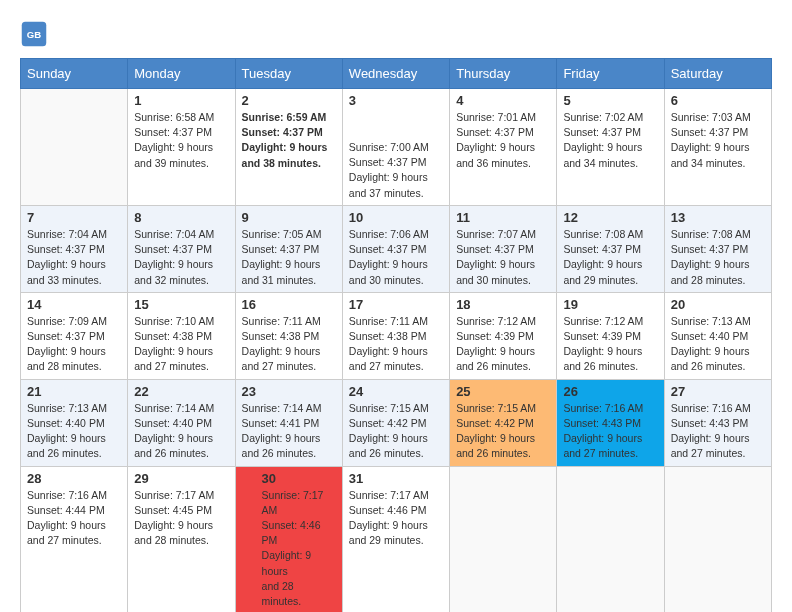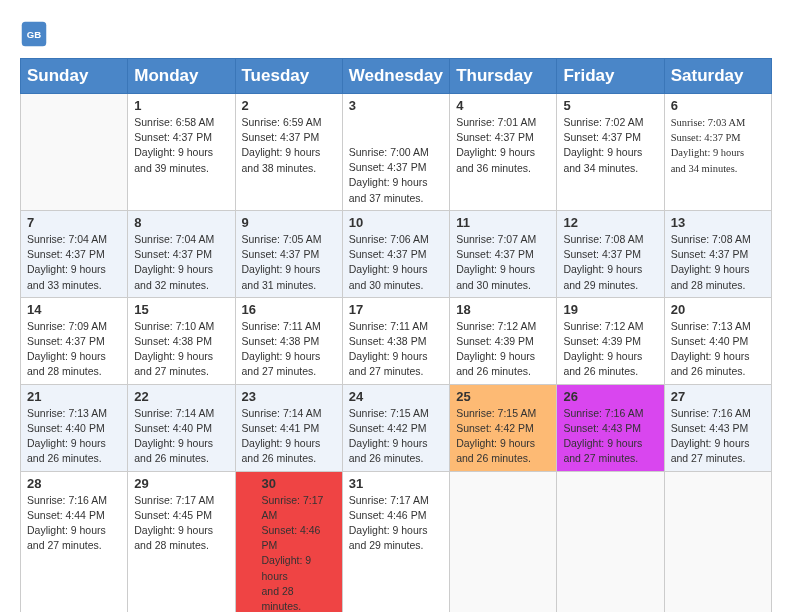--- a/index.html
+++ b/index.html
@@ -47,22 +47,22 @@
       color: #555;
     }
     .calendar {
       width: 100%;
       border-collapse: collapse;
       border: 1px solid #ccc;
     }
     .calendar th {
       background: #4a86c8;
       color: #fff;
-      font-size: 17px;
-      font-weight: bold;
+      font-size: 13px;
+      font-weight: normal;
       padding: 7px 6px;
       text-align: left;
       border: 1px solid #3a76b8;
     }
     .calendar td {
       vertical-align: top;
       border: 1px solid #ccc;
       padding: 4px 6px;
       width: 107px;
       min-height: 80px;
@@ -130,21 +130,21 @@
         <td class="empty"></td>
         <td style="background: rgb(255, 255, 255);">
           <span class="day-number">1</span>
           <div class="day-info" style="white-space: pre-line;">Sunrise: 6:58 AM
 Sunset: 4:37 PM
 Daylight: 9 hours
 and 39 minutes.</div>
         </td>
         <td style="background: rgb(255, 255, 255);">
           <span class="day-number">2</span>
-          <div class="day-info" style="white-space: pre-line;">Sunrise: 6:59 AM
+          <div class="day-info" style="white-space: pre-line; font-weight: bold;">Sunrise: 6:59 AM
 Sunset: 4:37 PM
 Daylight: 9 hours
 and 38 minutes.</div>
         </td>
         <td style="background: rgb(255, 255, 255);">
           <span class="day-number">3</span>
           <div class="day-info" style="white-space: pre-line; margin-top: 32px;">Sunrise: 7:00 AM
 Sunset: 4:37 PM
 Daylight: 9 hours
 and 37 minutes.</div>
@@ -158,21 +158,21 @@
         </td>
         <td style="background: rgb(255, 255, 255);">
           <span class="day-number">5</span>
           <div class="day-info" style="white-space: pre-line;">Sunrise: 7:02 AM
 Sunset: 4:37 PM
 Daylight: 9 hours
 and 34 minutes.</div>
         </td>
         <td style="background: rgb(255, 255, 255);">
           <span class="day-number">6</span>
-          <div class="day-info" style="white-space: pre-line; font-family: Liberation Serif, serif;">Sunrise: 7:03 AM
+          <div class="day-info" style="white-space: pre-line;">Sunrise: 7:03 AM
 Sunset: 4:37 PM
 Daylight: 9 hours
 and 34 minutes.</div>
         </td>
       </tr>
       <tr>
         <td style="background: rgb(238, 243, 250);">
           <span class="day-number">7</span>
           <div class="day-info" style="white-space: pre-line;">Sunrise: 7:04 AM
 Sunset: 4:37 PM
@@ -302,21 +302,21 @@
 Daylight: 9 hours
 and 26 minutes.</div>
         </td>
         <td style="background: #fdba74;">
           <span class="day-number">25</span>
           <div class="day-info" style="white-space: pre-line;">Sunrise: 7:15 AM
 Sunset: 4:42 PM
 Daylight: 9 hours
 and 26 minutes.</div>
         </td>
-        <td style="background: #d946ef;">
+        <td style="background: #0ea5e9;">
           <span class="day-number">26</span>
           <div class="day-info" style="white-space: pre-line;">Sunrise: 7:16 AM
 Sunset: 4:43 PM
 Daylight: 9 hours
 and 27 minutes.</div>
         </td>
         <td style="background: rgb(238, 243, 250);">
           <span class="day-number">27</span>
           <div class="day-info" style="white-space: pre-line;">Sunrise: 7:16 AM
 Sunset: 4:43 PM

